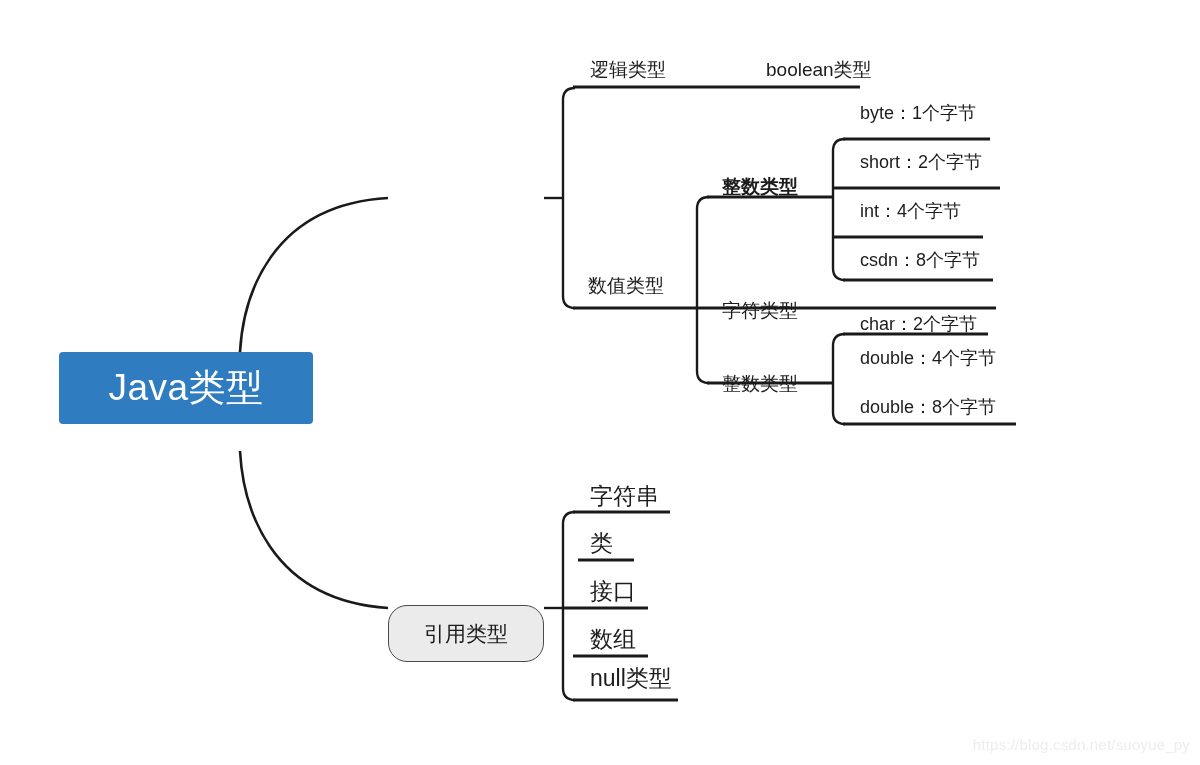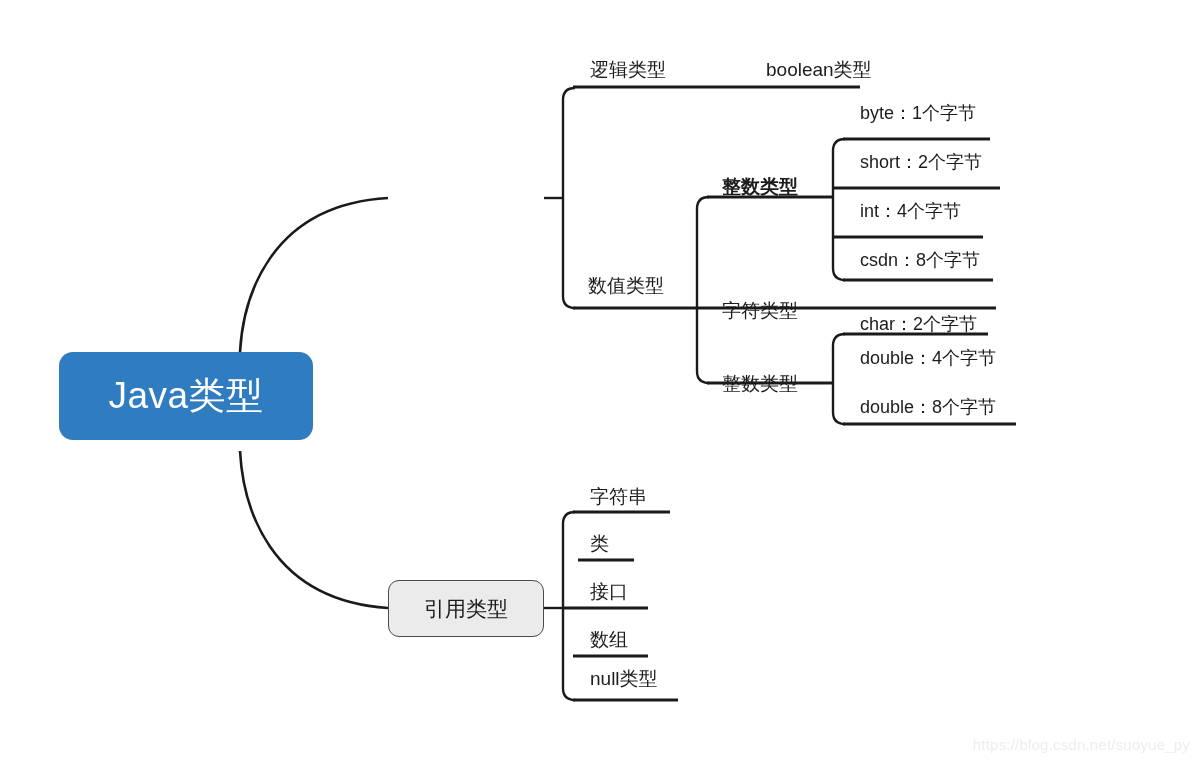--- a/index.html
+++ b/index.html
@@ -27,48 +27,48 @@
     box-sizing: border-box;
     display: flex;
     align-items: center;
     justify-content: center;
     white-space: nowrap;
   }
   .root-node {
     left: 59px;
     top: 352px;
     width: 254px;
-    height: 88px;
+    height: 72px;
     background: #2f7cc0;
-    border-radius: 14px;
+    border-radius: 4px;
     color: #ffffff;
     font-size: 37px;
     letter-spacing: 0.5px;
   }
   .branch-node {
     width: 156px;
     height: 57px;
     background: #ebebeb;
     border: 1.6px solid #4a4a4a;
     border-radius: 11px;
     color: #1a1a1a;
     font-size: 21px;
   }
   .branch-node.n-basic { left: 388px; top: 169px; }
-  .branch-node.n-ref   { left: 388px; top: 580px; }
+  .branch-node.n-ref   { left: 388px; top: 605px; border-radius: 19px; }
 
   .leaf-label {
     position: absolute;
     white-space: nowrap;
     color: #1c1c1c;
     font-size: 19px;
     line-height: 19px;
   }
   .leaf-label.sz { font-size: 18px; }
-  .leaf-label.mid { font-size: 19px; }
+  .leaf-label.mid { font-size: 23px; }
 
   .watermark {
     position: absolute;
     right: 10px;
     bottom: 12px;
     color: #ededed;
     font-size: 15px;
     white-space: nowrap;
     letter-spacing: 0.2px;
   }

